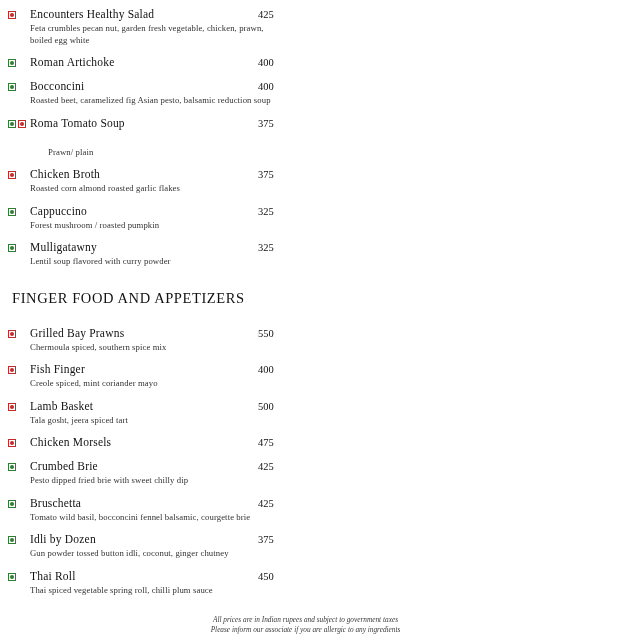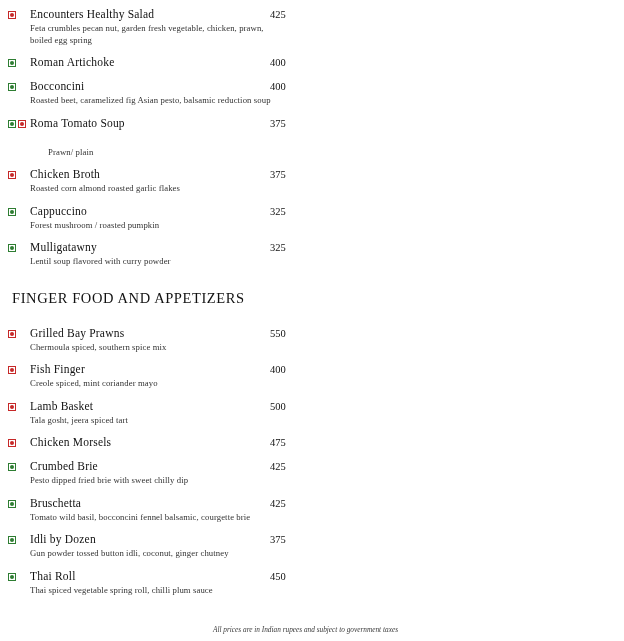--- a/index.html
+++ b/index.html
@@ -67,21 +67,21 @@
     position: absolute;
     left: 0;
     top: 0;
     font-size: 11.5px;
     letter-spacing: 0.2px;
     color: #111111;
     white-space: nowrap;
   }
   .price {
     position: absolute;
-    left: 240px;
+    left: 228px;
     top: 1px;
     font-size: 10.5px;
     color: #111111;
     text-align: left;
     width: 40px;
   }
   .desc {
     display: block;
     margin-top: 1px;
     font-size: 8.7px;
@@ -124,21 +124,21 @@
   <ul class="menu-list list-top">
 
     <li class="item">
       <span class="item-head">
         <span class="marker non-veg">
             <span class="dot"></span>
           </span>
         <span class="name">Encounters Healthy Salad</span>
         <span class="price">425</span>
       </span>
-      <span class="desc">Feta crumbles pecan nut, garden fresh vegetable, chicken, prawn, boiled egg spring</span>
+      <span class="desc">Feta crumbles pecan nut, garden fresh vegetable, chicken, prawn, boiled egg white</span>
     </li>
 
     <li class="item">
       <span class="item-head">
         <span class="marker">
             <span class="dot"></span>
           </span>
         <span class="name">Roman Artichoke</span>
         <span class="price">400</span>
       </span>
@@ -292,15 +292,16 @@
         <span class="name">Thai Roll</span>
         <span class="price">450</span>
       </span>
       <span class="desc">Thai spiced vegetable spring roll, chilli plum sauce</span>
     </li>
 
   </ul>
 
   <div class="footer">
     <div>All prices are in Indian rupees and subject to government taxes</div>
+    <div>Please inform our associate if you are allergic to any ingredients</div>
   </div>
 
 </div>
 
 </body></html>

